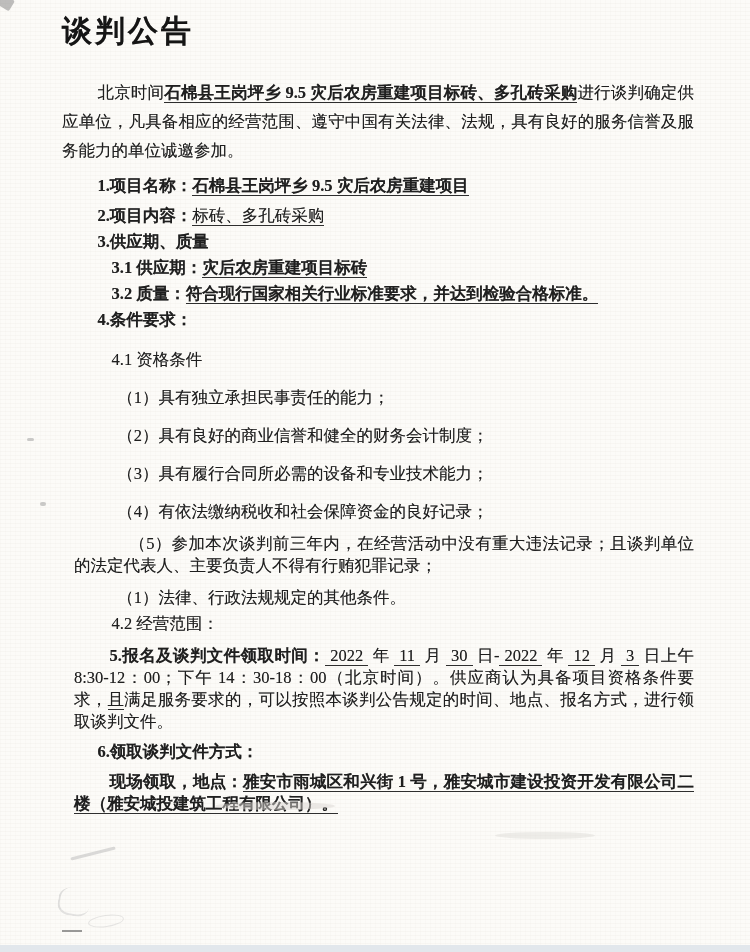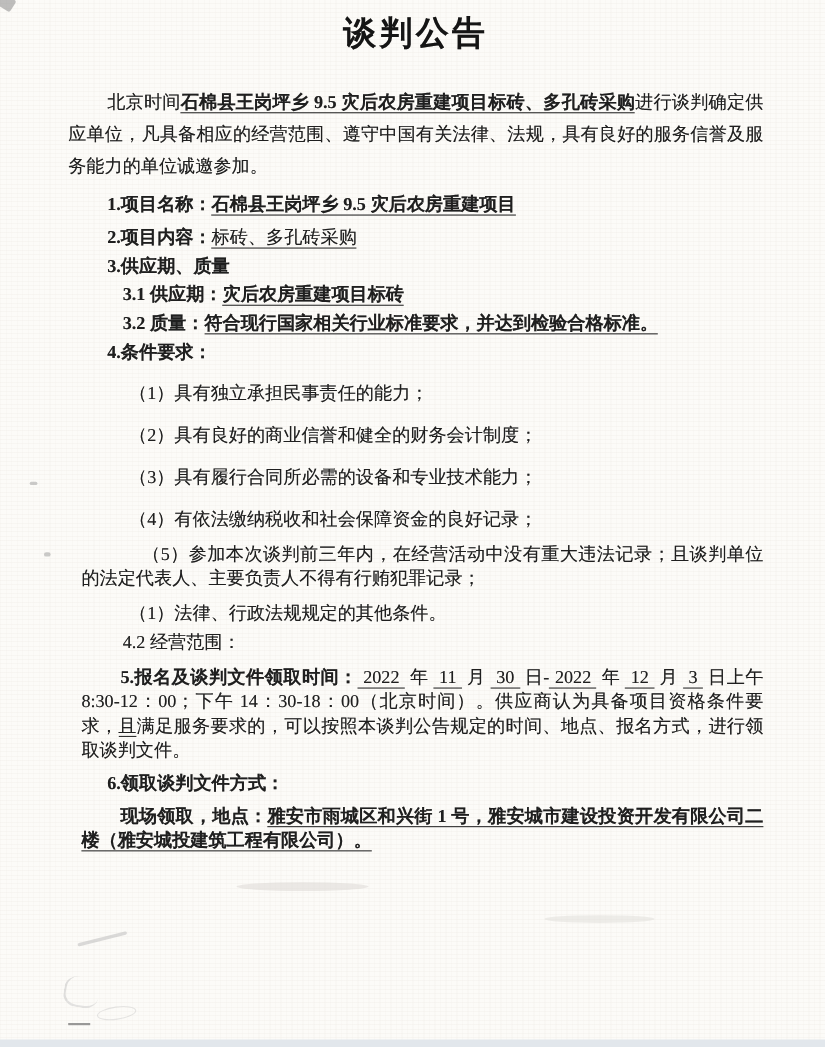--- a/index.html
+++ b/index.html
@@ -12,21 +12,21 @@
     font-family:"Liberation Serif","DejaVu Serif",serif;
     color:#1f1f1f;
   }
   .content{
     position:absolute;left:62px;top:0;width:632px;
     font-size:16.5px;line-height:26px;
     text-shadow:0 0 .6px rgba(45,45,45,.55);
   }
   h1.title{
     font-size:30px;font-weight:700;letter-spacing:3px;
-    text-align:center;margin:18px 0 34px 0;color:#151515;
+    text-align:left;margin:18px 0 34px 0;color:#151515;
   }
   p{margin:0;}
   .b{font-weight:700;}
   .u{border-bottom:1.6px solid #2e2e2e;}
   .pad{padding:0 5px;}
   .para{ text-align:justify; }
   .ind2{text-indent:2.15em;}
   .ind3{text-indent:3.0em;}
   .ind35{text-indent:3.35em;}
   .lh29{line-height:29px;}
@@ -60,20 +60,21 @@
   <p class="ind2 mt4"><span class="b">2.项目内容：</span><span class="u">标砖、多孔砖采购</span></p>
 
   <p class="ind2 mt10"><span class="b">3.供应期、质量</span></p>
 
   <p class="ind3 mt10"><span class="b">3.1 供应期：</span><span class="b u">灾后农房重建项目标砖</span></p>
 
   <p class="ind3 mt10"><span class="b">3.2 质量：</span><span class="b u">符合现行国家相关行业标准要求，并达到检验合格标准。</span></p>
 
   <p class="ind2 mt10"><span class="b">4.条件要求：</span></p>
 
+  <p class="ind3 mt14"><span>4.1 资格条件</span></p>
 
   <p class="ind35 mt12">（1）具有独立承担民事责任的能力；</p>
   <p class="ind35 mt12">（2）具有良好的商业信誉和健全的财务会计制度；</p>
   <p class="ind35 mt12">（3）具有履行合同所必需的设备和专业技术能力；</p>
   <p class="ind35 mt12">（4）有依法缴纳税收和社会保障资金的良好记录；</p>
   <p class="para ind35 lh32 mt8">（5）参加本次谈判前三年内，在经营活动中没有重大违法记录；且谈判单位的法定代表人、主要负责人不得有行贿犯罪记录；</p>
   <p class="ind35 mt8">（1）法律、行政法规规定的其他条件。</p>
 
   <p class="ind3 mt10"><span>4.2 经营范围：</span></p>
 

